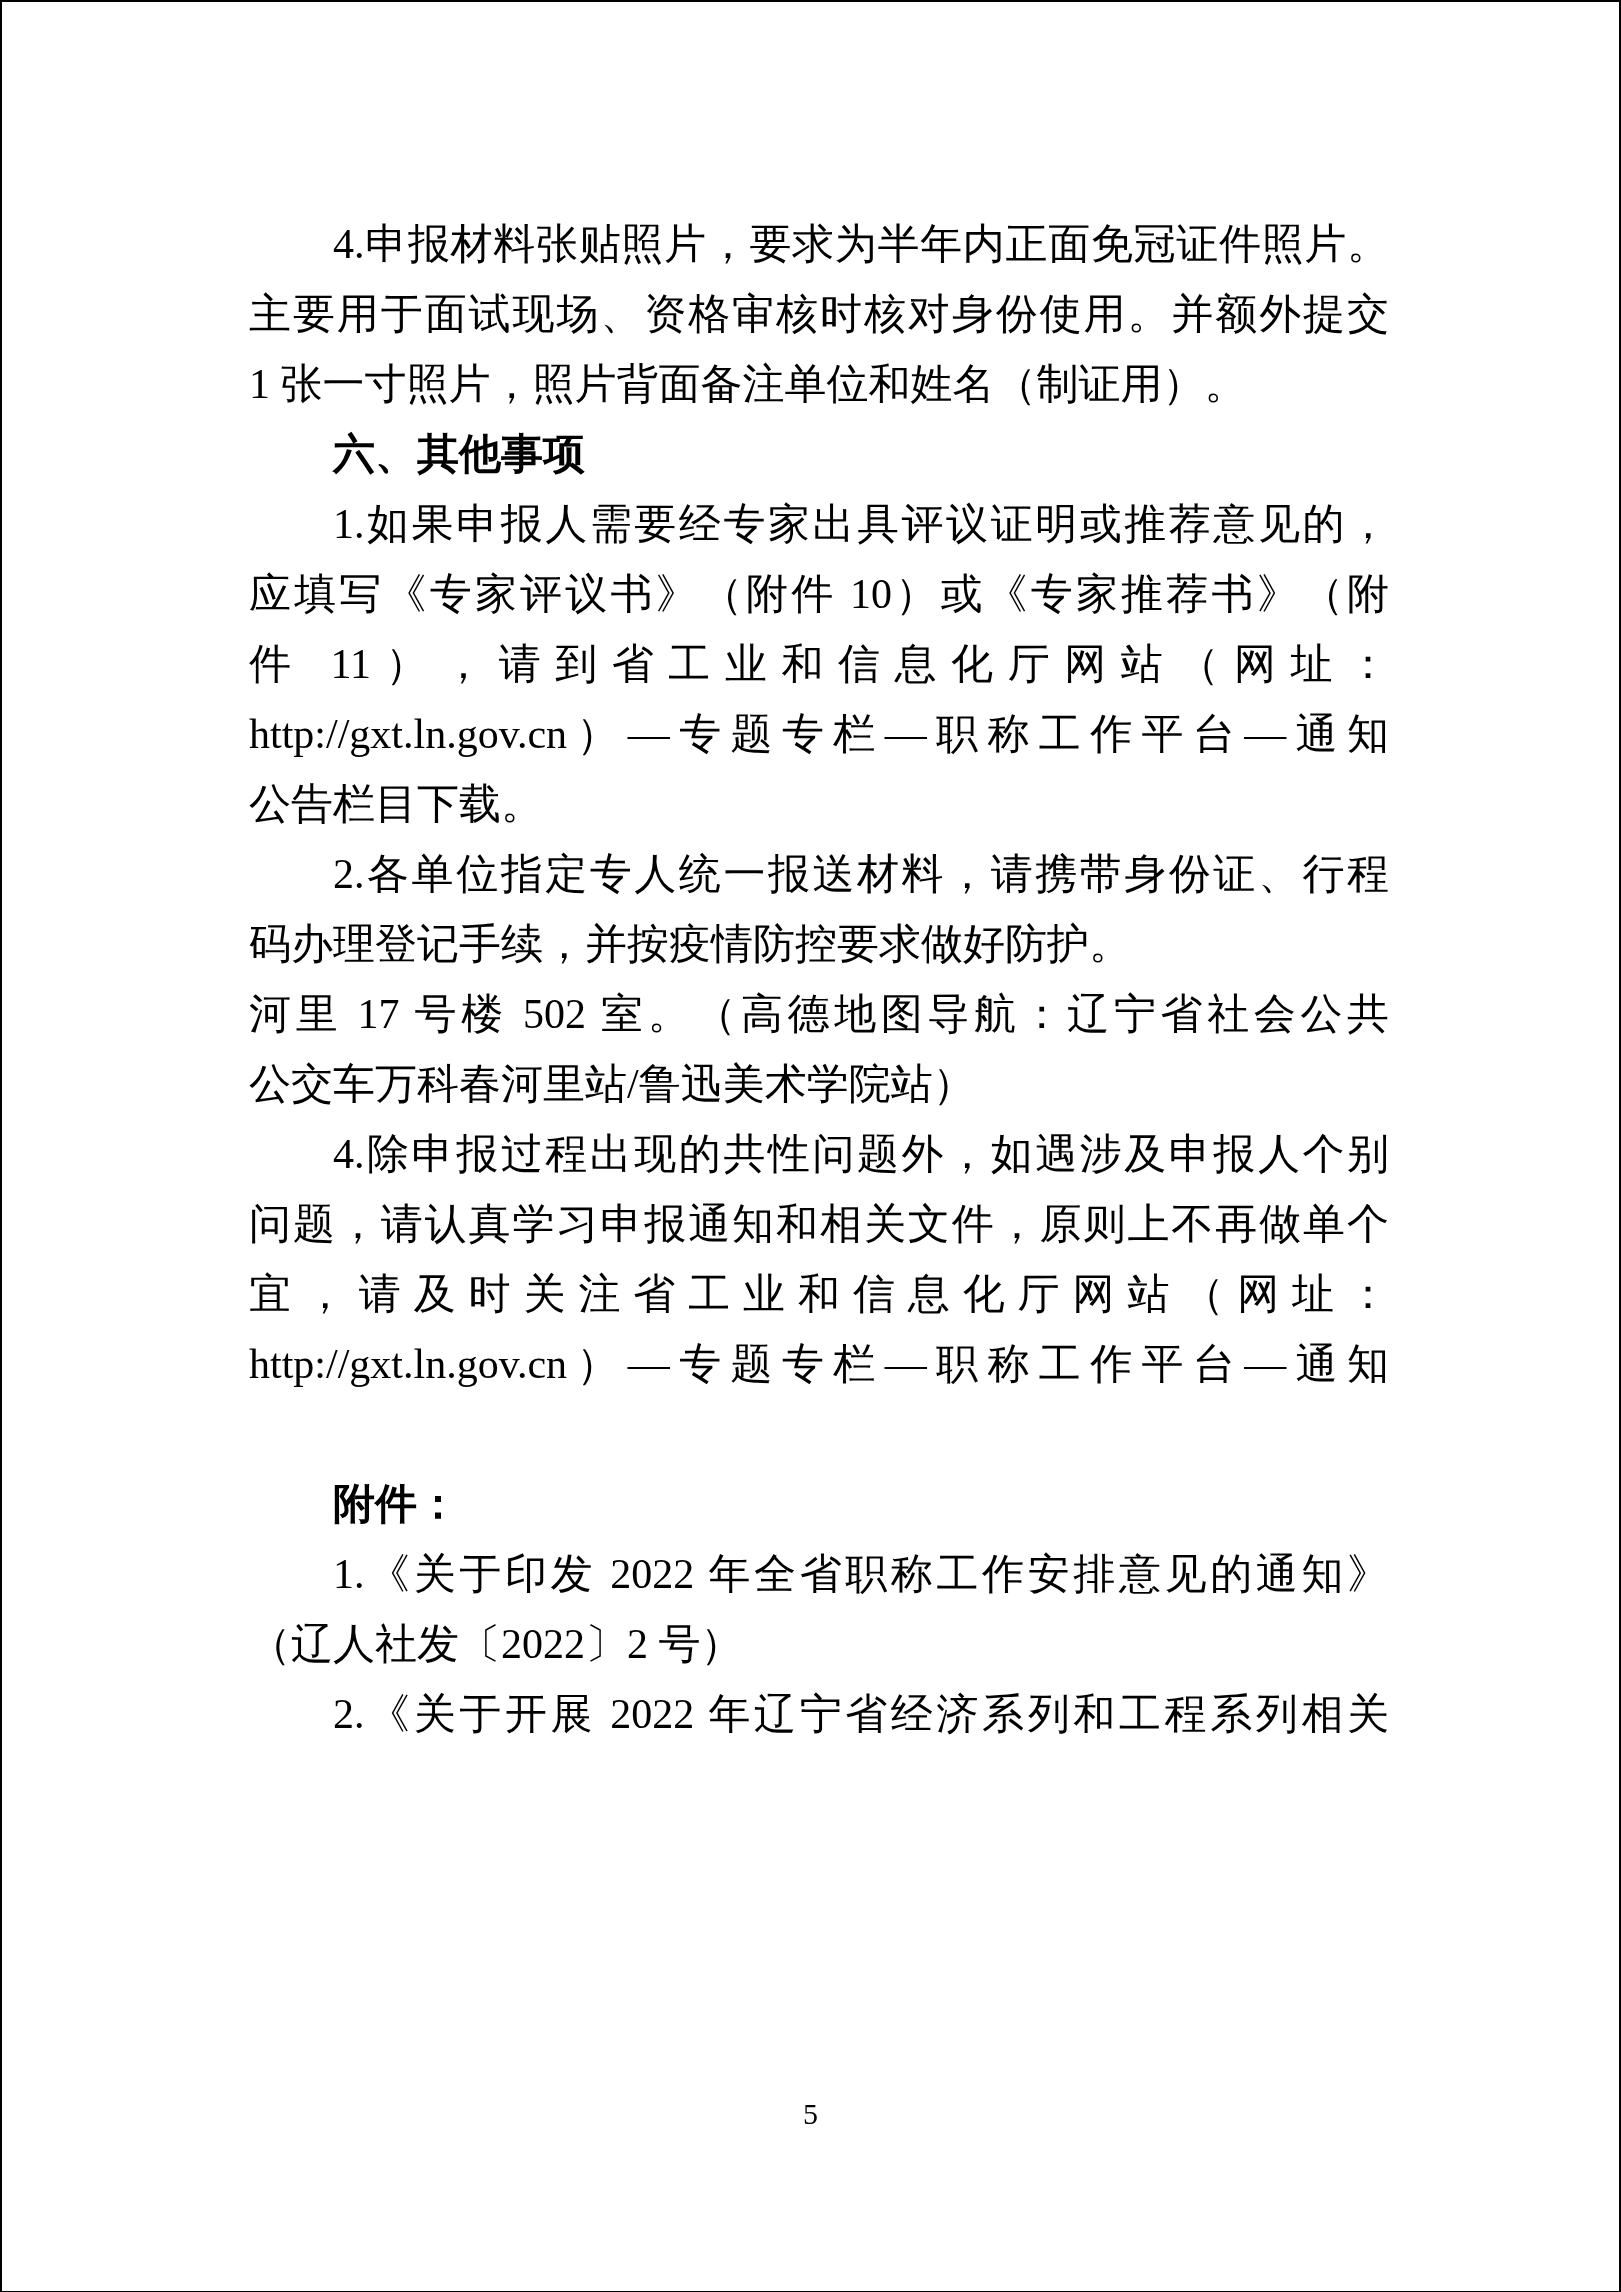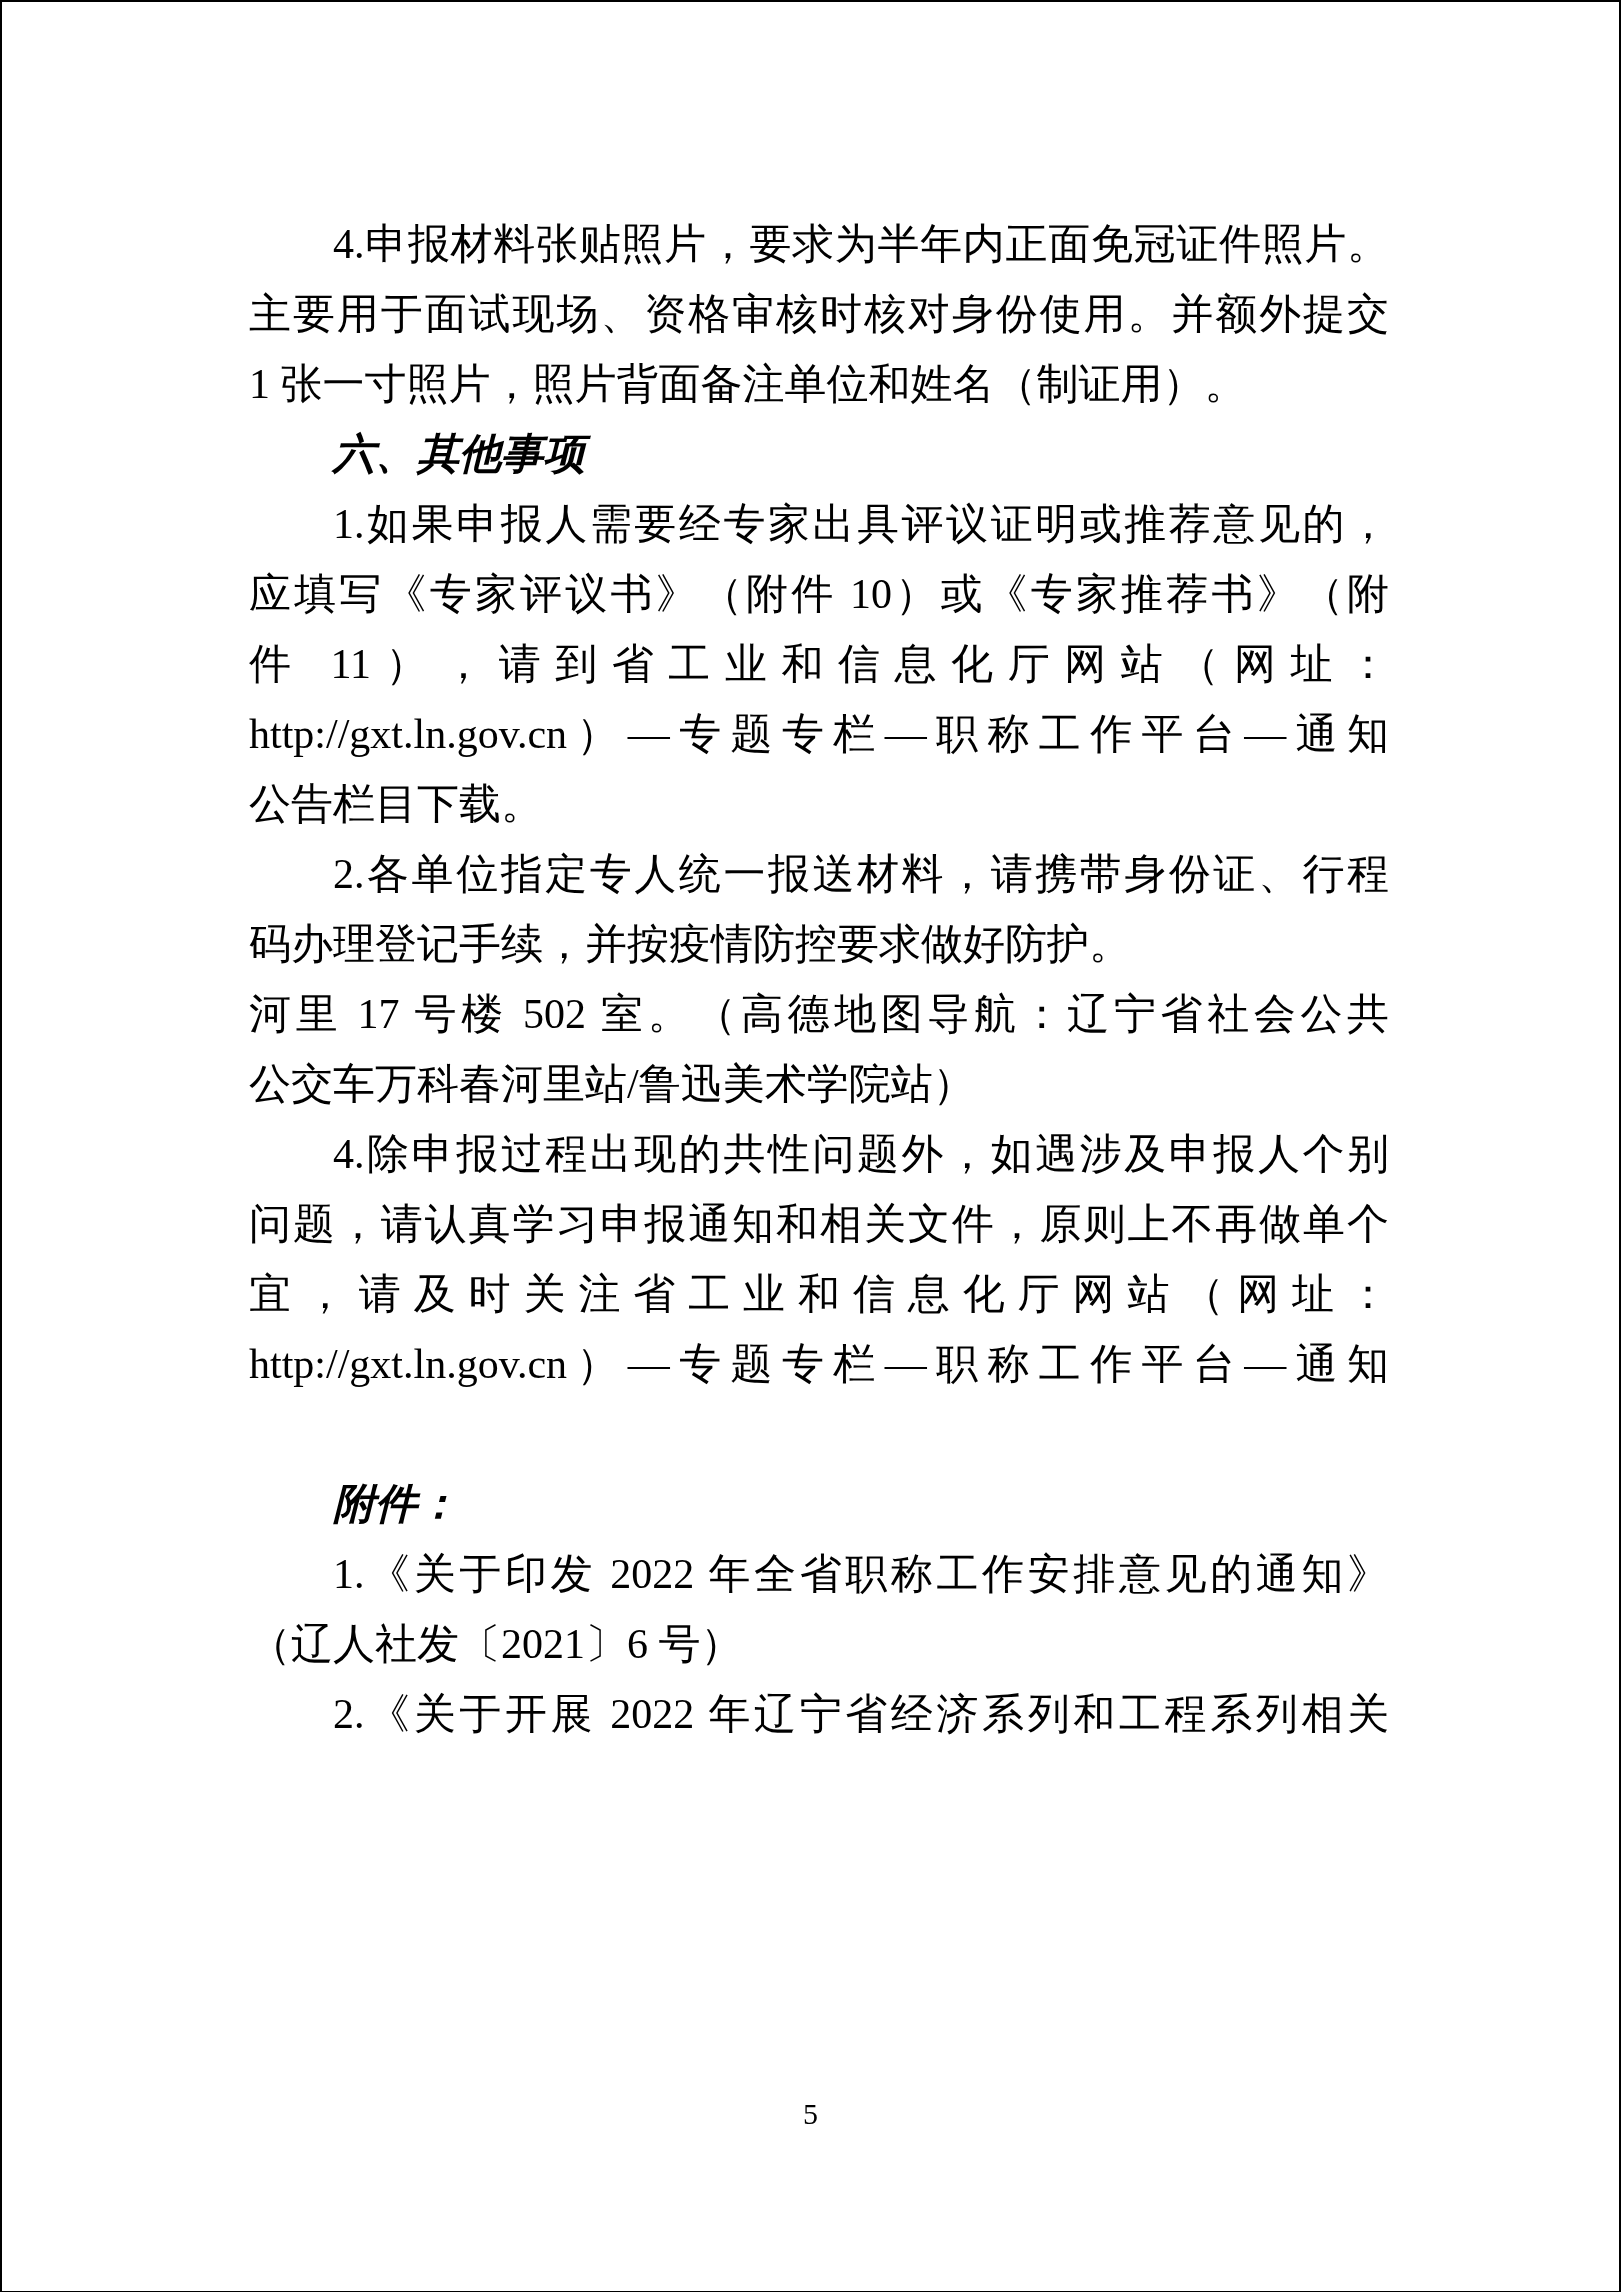--- a/index.html
+++ b/index.html
@@ -34,21 +34,20 @@
   .jfull {
     text-align: justify;
     text-align-last: justify;
   }
   .indent {
     text-indent: 2em;
   }
   .heading {
     font-family: "Liberation Sans", "DejaVu Sans", sans-serif;
     font-weight: bold;
-    font-style: italic;
   }
   .page-number {
     position: absolute;
     top: 2092px;
     left: 0;
     width: 100%;
     text-align: center;
     color: #000000;
     font-family: "Liberation Serif", "DejaVu Serif", serif;
     font-size: 30px;
@@ -73,18 +72,18 @@
     <div class="line">码办理登记手续，并按疫情防控要求做好防护。</div>
     <div class="line jfull">河里 17 号楼 502 室。（高德地图导航：辽宁省社会公共</div>
     <div class="line">公交车万科春河里站/鲁迅美术学院站）</div>
     <div class="line jfull indent">4.除申报过程出现的共性问题外，如遇涉及申报人个别</div>
     <div class="line jfull">问题，请认真学习申报通知和相关文件，原则上不再做单个</div>
     <div class="line jfull">宜，请及时关注省工业和信息化厅网站（网址：</div>
     <div class="line jfull">http://gxt.ln.gov.cn）—专题专栏—职称工作平台—通知</div>
     <div class="line"></div>
     <div class="line heading indent">附件：</div>
     <div class="line jfull indent">1.《关于印发 2022 年全省职称工作安排意见的通知》</div>
-    <div class="line">（辽人社发〔2021〕6 号）</div>
+    <div class="line">（辽人社发〔2022〕2 号）</div>
     <div class="line jfull indent">2.《关于开展 2022 年辽宁省经济系列和工程系列相关</div>
   </div>
   <div class="page-number">5</div>
 </div>
 
 
 </body></html>

